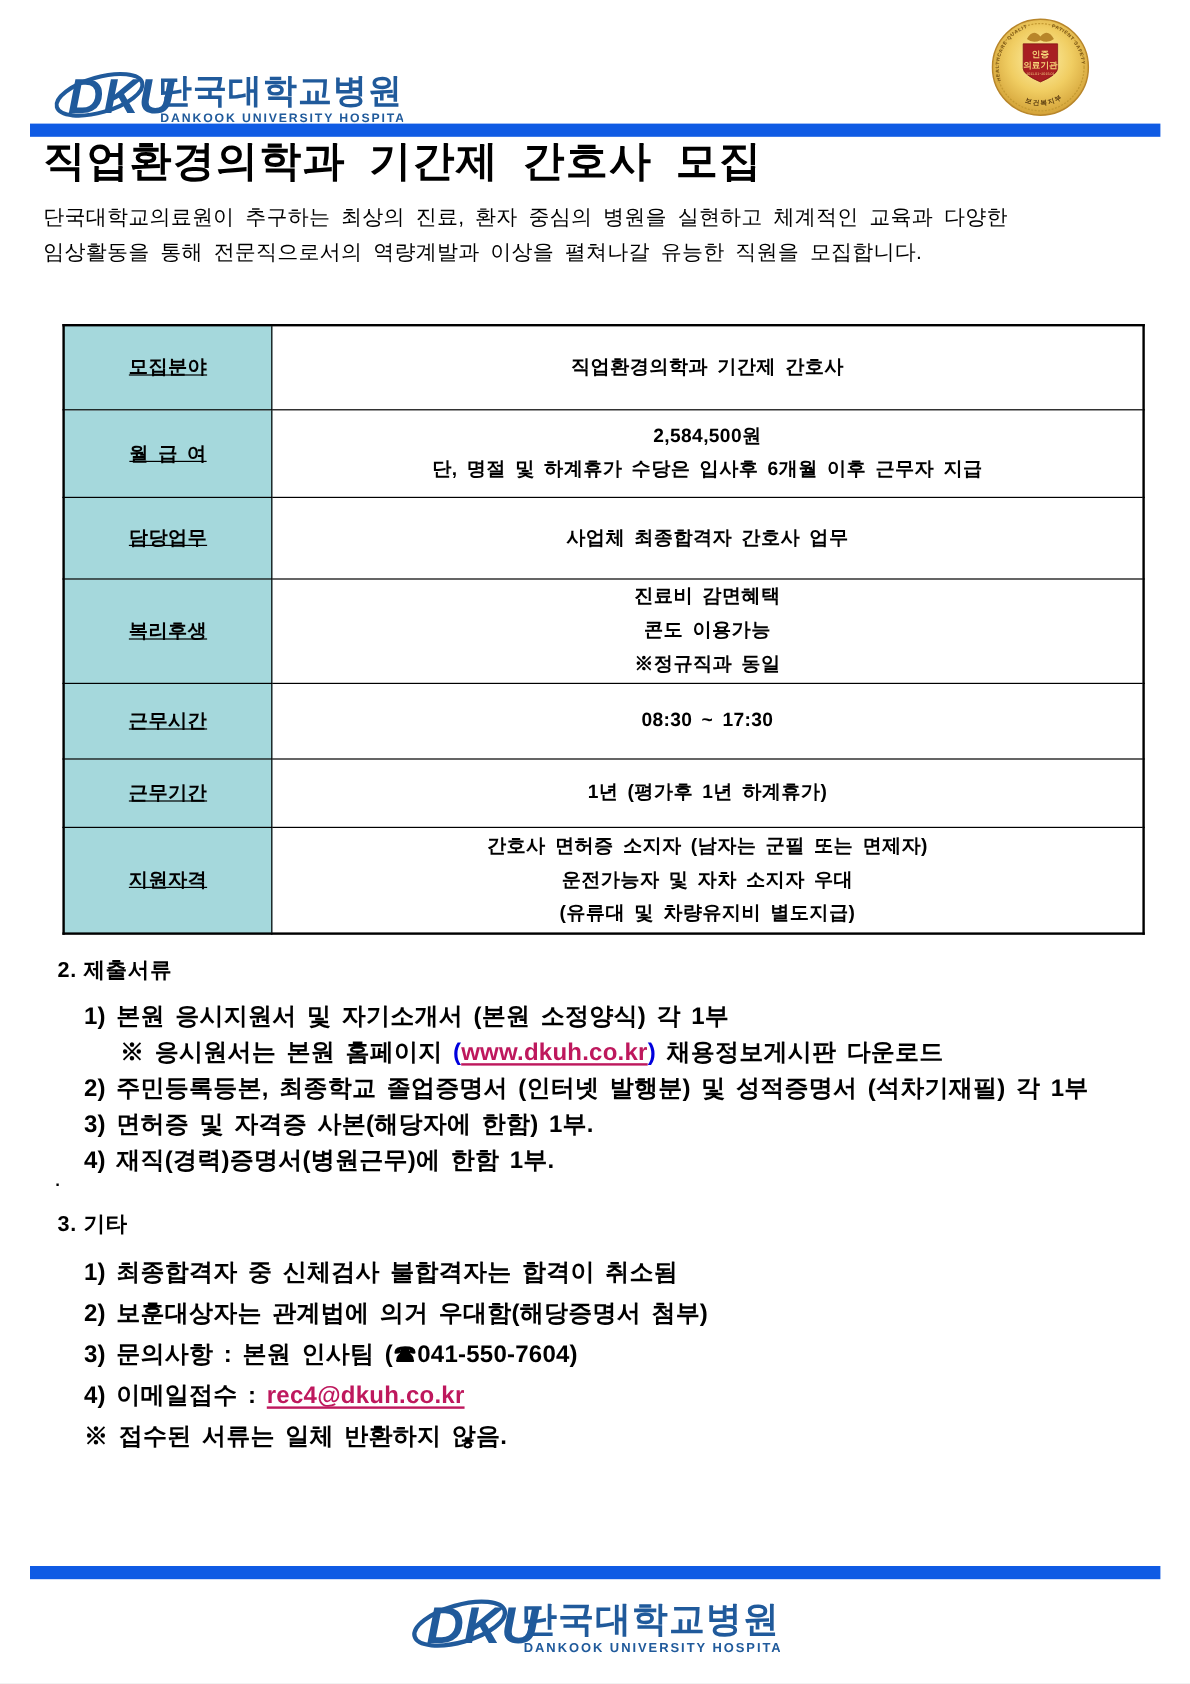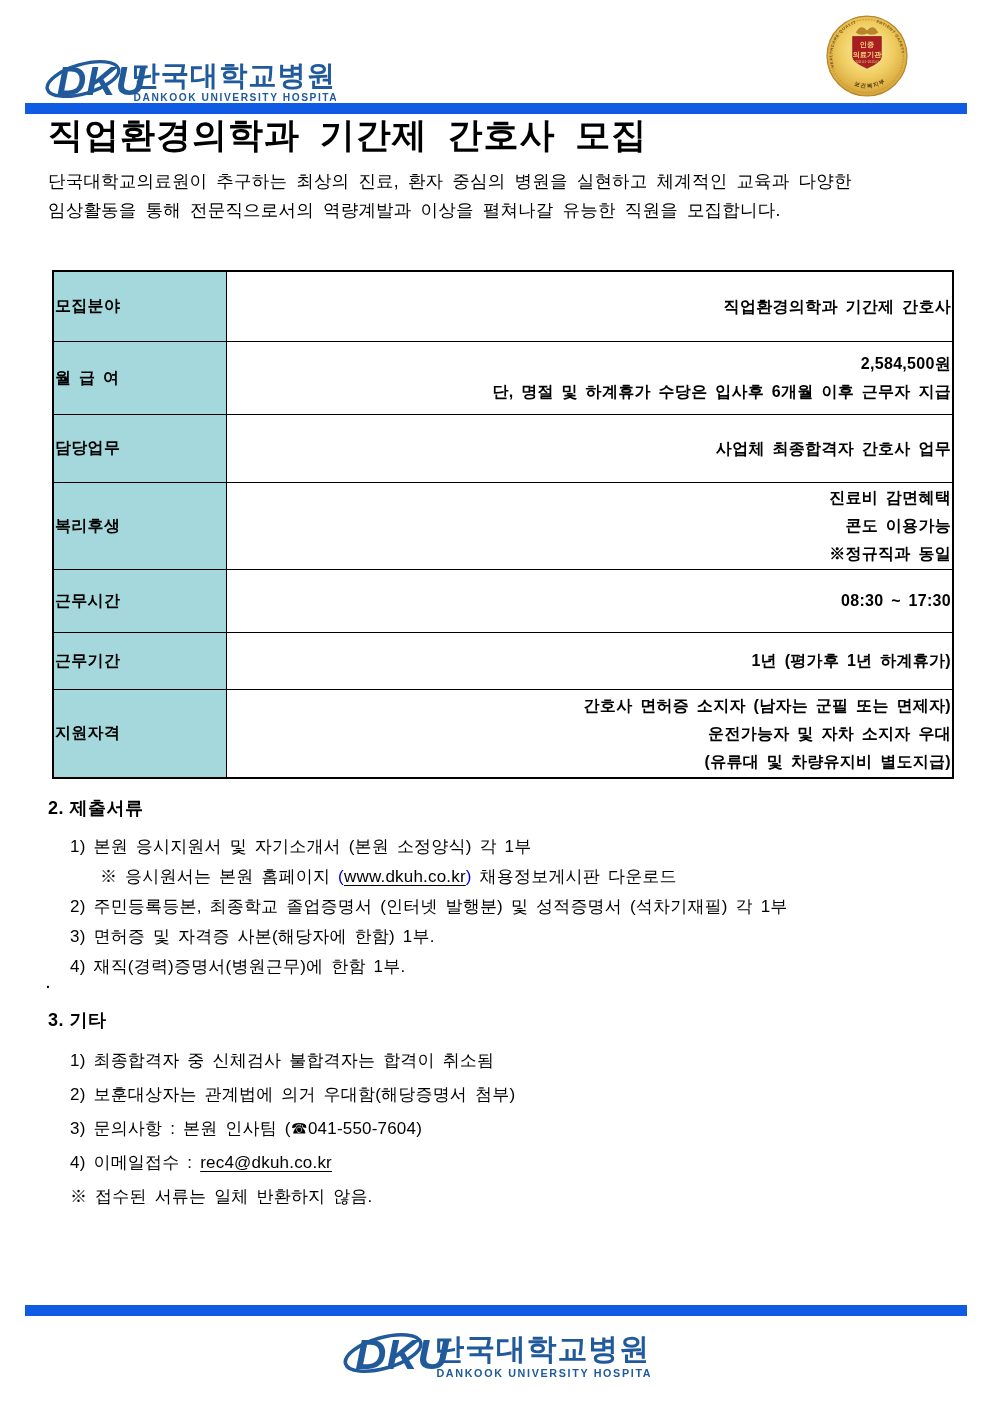--- a/index.html
+++ b/index.html
@@ -9,41 +9,41 @@
   }
   
   .logo{position:absolute;}
   .logo-header{left:44px;top:52px;width:292px;height:54px;}
   .logo-footer{left:50%;top:1322px;width:308px;height:62px;transform:translateX(-50%);}
   .bar{position:absolute;left:25px;right:25px;height:11px;background:#0f5be4;}
   .bar-top{top:103px;}
   .bar-bottom{top:1305px;}
   .seal{position:absolute;left:826px;top:15px;width:82px;height:82px;}
   
-  .title-block{position:absolute;left:48px;right:34px;top:112px;}
+  .title-block{position:absolute;left:36px;right:34px;top:112px;}
   .doc-title{font-size:35px;font-weight:800;letter-spacing:1px;word-spacing:9px;line-height:46px;}
   .intro{margin-top:9px;font-size:17.5px;font-weight:400;line-height:28.5px;word-spacing:4px;letter-spacing:0.2px;}
   
   .section{position:absolute;left:48px;right:34px;}
   .sec1{top:255px;}
   .sec2{top:797px;}
   .sec3{top:1009px;}
   .sec-heading{font-size:18px;font-weight:600;letter-spacing:0.5px;line-height:22px;}
   
   table.recruit{border-collapse:collapse;margin-top:15px;margin-left:4px;width:902px;border:2px solid #000;}
   table.recruit td{border:1px solid #000;font-size:16px;font-weight:600;letter-spacing:0.3px;word-spacing:3px;}
-  td.rowlab{background:#a5d8dc;width:170px;text-align:left;}
-  td.rowval{text-align:right;}
+  td.rowlab{background:#a5d8dc;width:170px;text-align:center;text-decoration:underline;}
+  td.rowval{text-align:center;}
   td.rowval .ln{line-height:28px;}
   
   .items{margin-top:13px;}
-  .item{font-size:17px;font-weight:400;line-height:30px;padding-left:22px;letter-spacing:0.2px;word-spacing:3px;}
+  .item{font-size:20px;font-weight:700;line-height:30px;padding-left:22px;letter-spacing:0.2px;word-spacing:3px;}
   .item.sub{padding-left:52px;}
   .sec3 .item{line-height:34px;}
-  a.doclink{color:#000000;text-decoration:underline;text-underline-offset:3px;cursor:pointer;}
+  a.doclink{color:#be185d;text-decoration:underline;text-underline-offset:3px;cursor:pointer;}
   .bluetext{color:#0000dd;}
   .stray{position:absolute;left:46px;top:975px;font-size:14px;font-weight:700;}
   
   svg text{font-family:"Liberation Sans",sans-serif;}
 </style>
 </head>
 <body>
 
 <div class="page">
 

